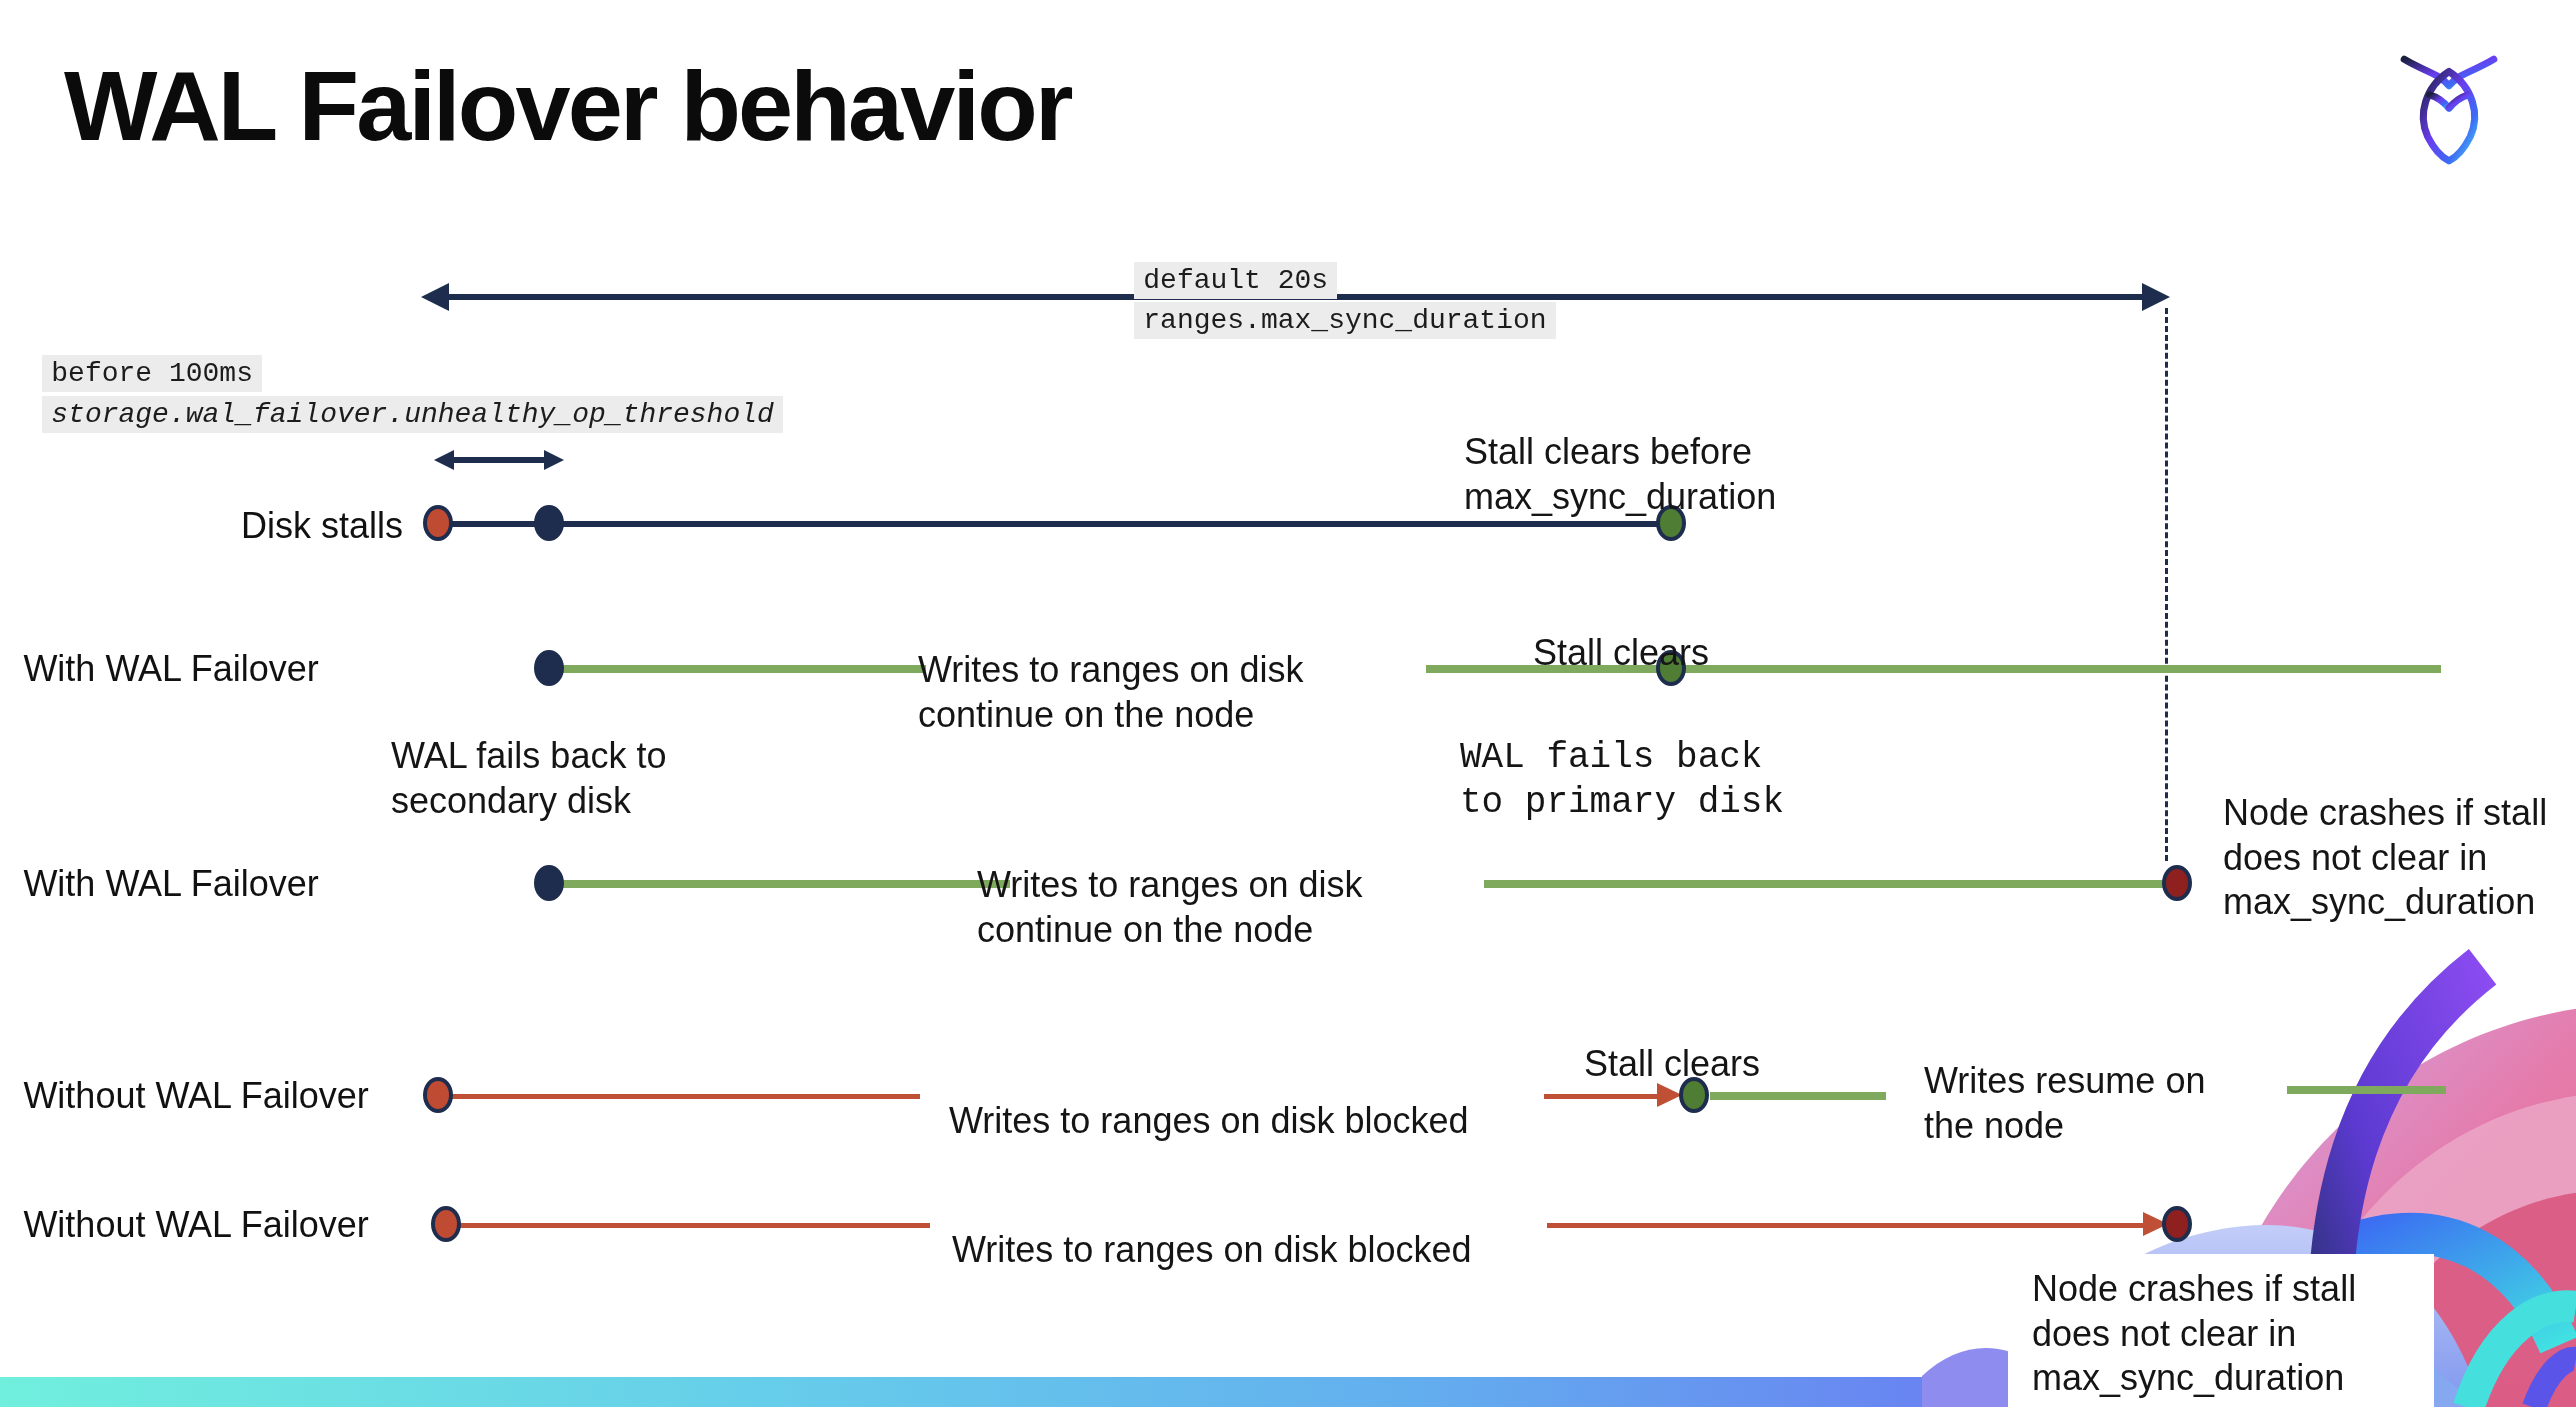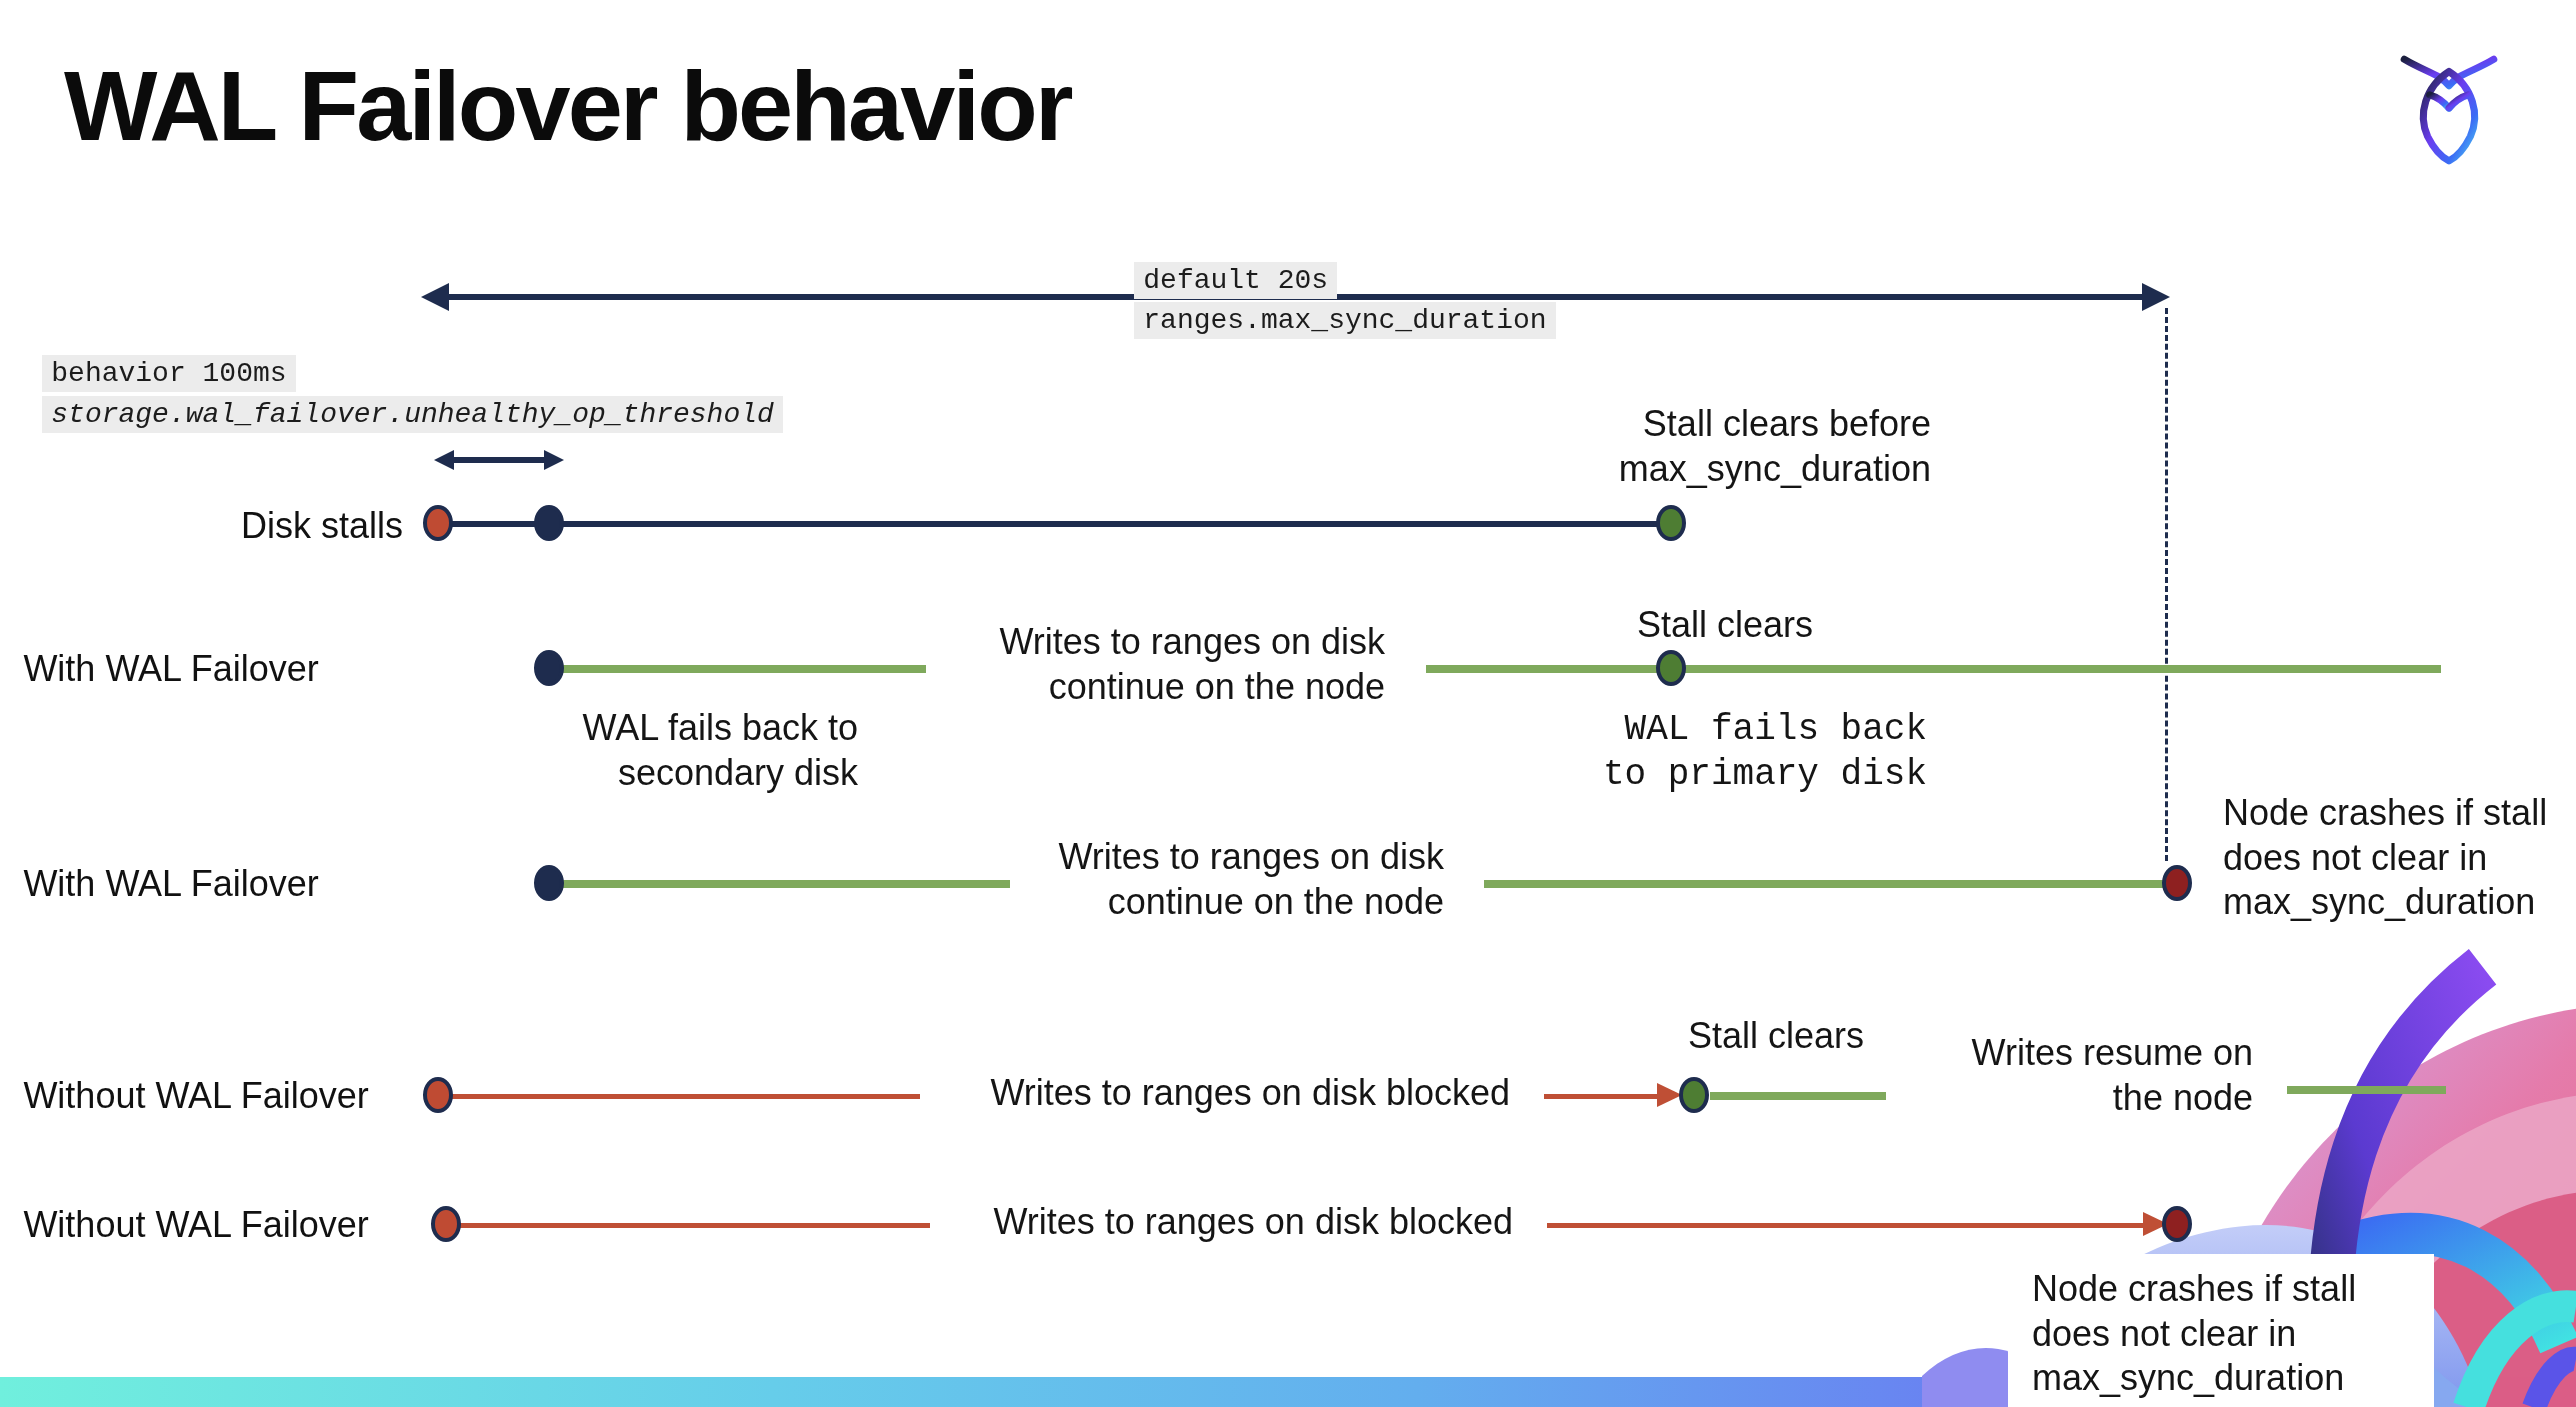--- a/index.html
+++ b/index.html
@@ -32,21 +32,21 @@
   .tri-l-navy-sm { border-top:10.3px solid transparent; border-bottom:10.3px solid transparent; border-right:20.6px solid #1e2c4e; }
   .tri-r-red  { border-top:12px solid transparent; border-bottom:12px solid transparent; border-left:25px solid #bf4f35; }
   .dashed-v {
     position:absolute; width:0; border-left:3.7px dashed #1e2c4e; z-index:3;
   }
   
   .ann {
     position:absolute; font-size:36px; line-height:1.24; color:#151515;
     white-space:pre-line; z-index:6;
   }
-  .center { text-align:right; }
+  .center { text-align:left;margin-top:28px; }
   .row-label { position:absolute; font-size:36px; color:#111111; z-index:6; }
   .mono-label {
     position:absolute; font-family:"Liberation Mono", monospace; font-size:28px;
     color:#1c1c1c; background:#ececec; padding:2.8px 9.3px; z-index:5; white-space:pre;margin-left:8px;
   }
   .callout-box {
     position:absolute; left:2008px; top:1254px; width:426px; height:153px;
     background:#ffffff; z-index:7; padding:13px 0 0 24px;
   }
   .callout-box .ann { position:static; }
@@ -119,21 +119,21 @@
   </svg>
 
   <div class="bottom-bar"></div>
 
   <div class="hline navy-line" style="left:441px; top:294px; width:1709px;"></div>
   <div class="tri tri-l-navy" style="left:421px; top:297px;"></div>
   <div class="tri tri-r-navy" style="left:2142px; top:297px;"></div>
   <div class="mono-label" style="left:1126px; top:262px;">default 20s</div>
   <div class="mono-label" style="left:1126px; top:302px;">ranges.max_sync_duration</div>
 
-  <div class="mono-label" style="left:34px; top:355px;">behavior 100ms</div>
+  <div class="mono-label" style="left:34px; top:355px;">before 100ms</div>
   <div class="mono-label" style="left:34px; top:396px;font-style:italic;">storage.wal_failover.unhealthy_op_threshold</div>
   <div class="hline navy-line" style="left:451px; top:457px; width:95px;"></div>
   <div class="tri tri-l-navy-sm" style="left:434px; top:460px;"></div>
   <div class="tri tri-r-navy-sm" style="left:544px; top:460px;"></div>
 
   <div class="dashed-v" style="left:2165px; top:308px; height:553px;"></div>
 
   <div class="row-label" style="left:224px; top:505px; width:179px; text-align:right;">Disk stalls</div>
   <div class="hline navy-line" style="left:438px; top:521px; width:1233px;"></div>
   <div class="dot dot-red" style="left:438px;  top:523px;"></div>

